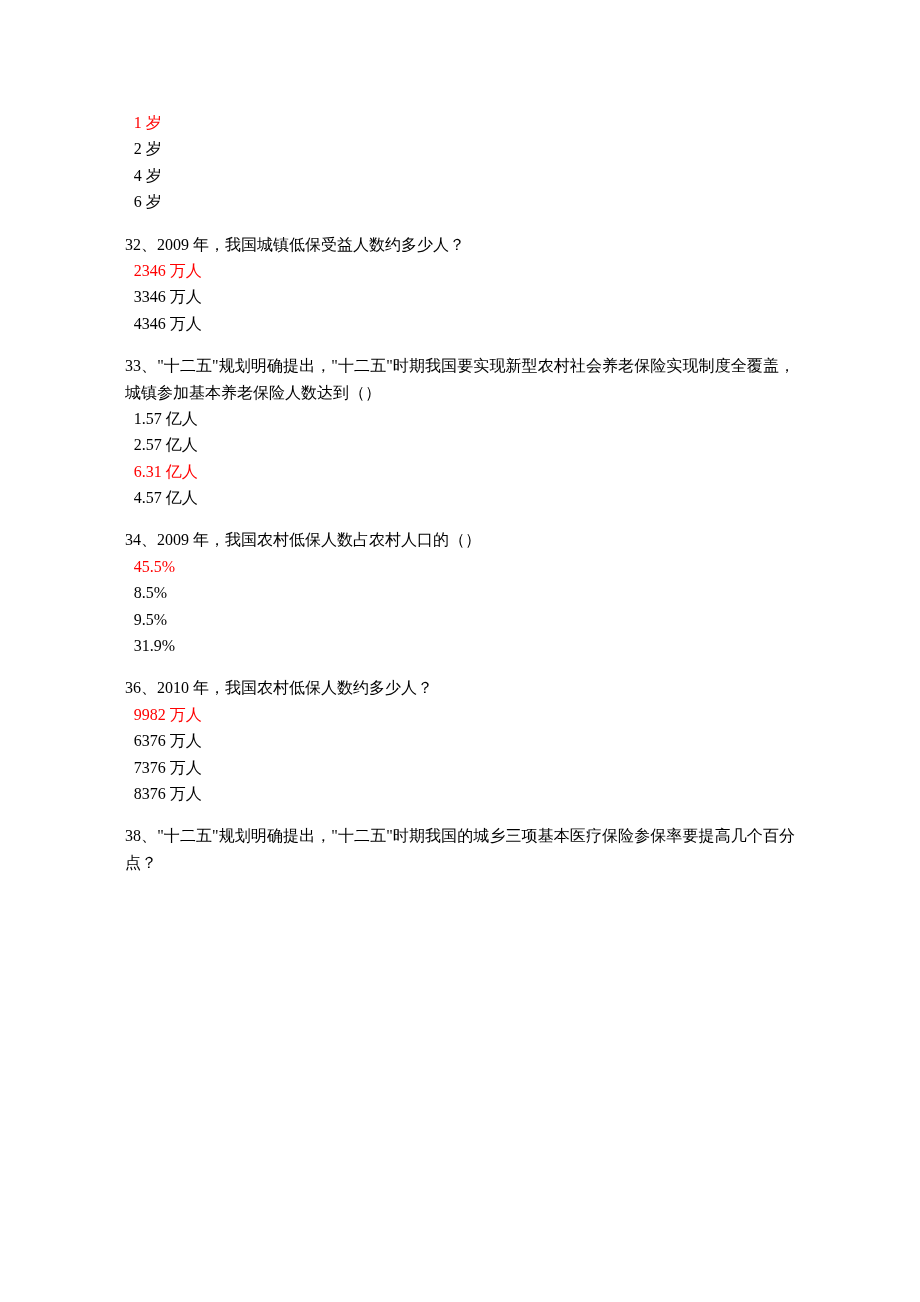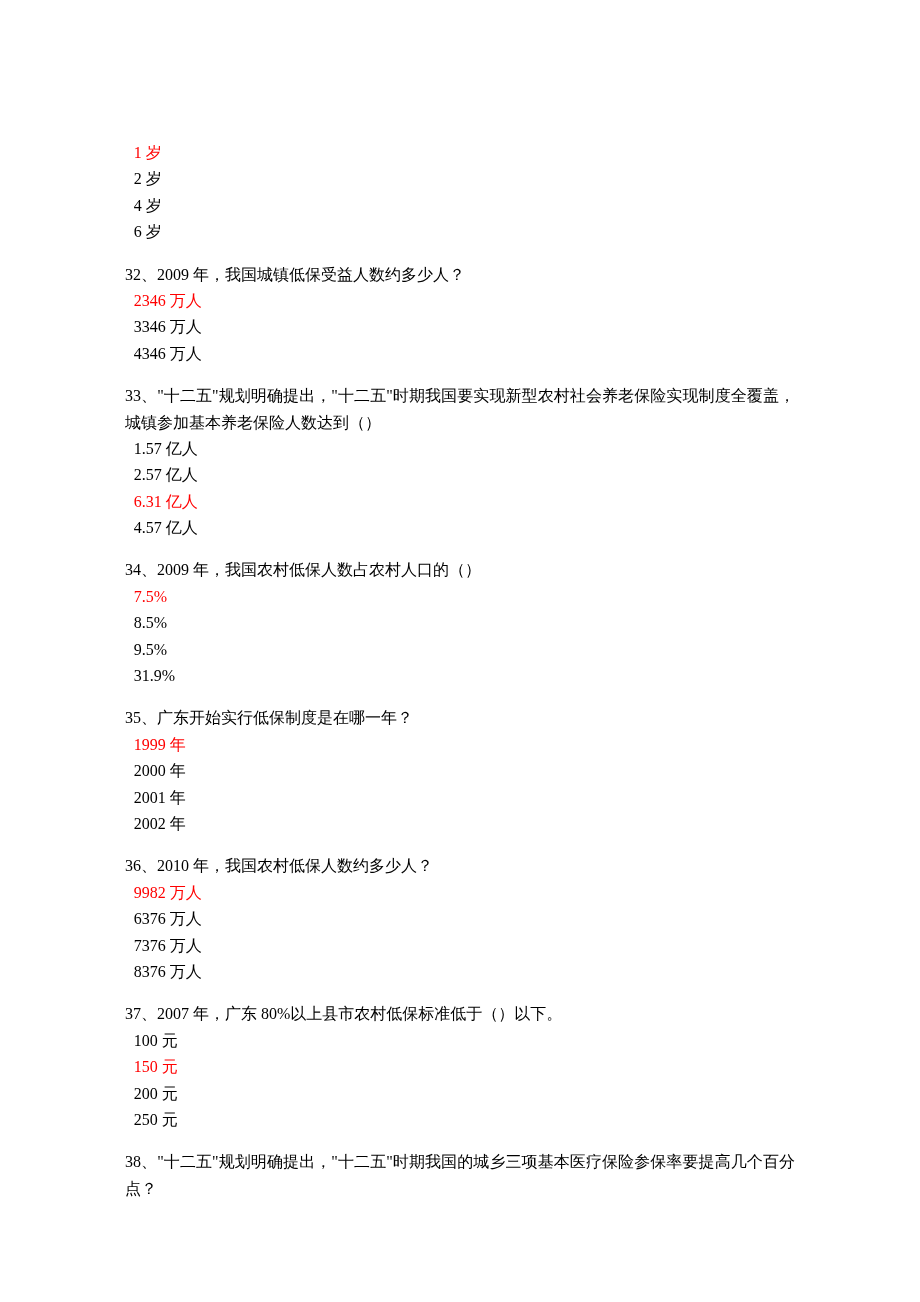--- a/index.html
+++ b/index.html
@@ -8,21 +8,20 @@
     background: #ffffff;
     font-family: "SimSun", "宋体", serif;
     font-size: 16px;
     color: #000000;
     line-height: 1.65;
   }
   .page {
     width: 920px;
     box-sizing: border-box;
     padding: 110px 125px 60px 125px;
-    margin-top: 30px;
   }
   .question-block {
     margin-bottom: 16px;
   }
   .stem {
     text-align: justify;
   }
   .opt {
     padding-left: 0.55em;
   }
@@ -50,47 +49,33 @@
   <div class="question-block">
     <div class="stem">33、"十二五"规划明确提出，"十二五"时期我国要实现新型农村社会养老保险实现制度全覆盖，城镇参加基本养老保险人数达到（）</div>
     <div class="opt">1.57 亿人</div>
     <div class="opt">2.57 亿人</div>
     <div class="opt red">6.31 亿人</div>
     <div class="opt">4.57 亿人</div>
   </div>
 
   <div class="question-block">
     <div class="stem">34、2009 年，我国农村低保人数占农村人口的（）</div>
-    <div class="opt red">7.5%</div>
+    <div class="opt red">45.5%</div>
     <div class="opt">8.5%</div>
     <div class="opt">9.5%</div>
     <div class="opt">31.9%</div>
   </div>
 
-  <div class="question-block">
-    <div class="stem">35、广东开始实行低保制度是在哪一年？</div>
-    <div class="opt red">1999 年</div>
-    <div class="opt">2000 年</div>
-    <div class="opt">2001 年</div>
-    <div class="opt">2002 年</div>
-  </div>
 
   <div class="question-block">
     <div class="stem">36、2010 年，我国农村低保人数约多少人？</div>
     <div class="opt red">9982 万人</div>
     <div class="opt">6376 万人</div>
     <div class="opt">7376 万人</div>
     <div class="opt">8376 万人</div>
   </div>
 
-  <div class="question-block">
-    <div class="stem">37、2007 年，广东 80%以上县市农村低保标准低于（）以下。</div>
-    <div class="opt">100 元</div>
-    <div class="opt red">150 元</div>
-    <div class="opt">200 元</div>
-    <div class="opt">250 元</div>
-  </div>
 
   <div class="question-block">
     <div class="stem">38、"十二五"规划明确提出，"十二五"时期我国的城乡三项基本医疗保险参保率要提高几个百分点？</div>
   </div>
 
 </div>
 
 </body></html>

